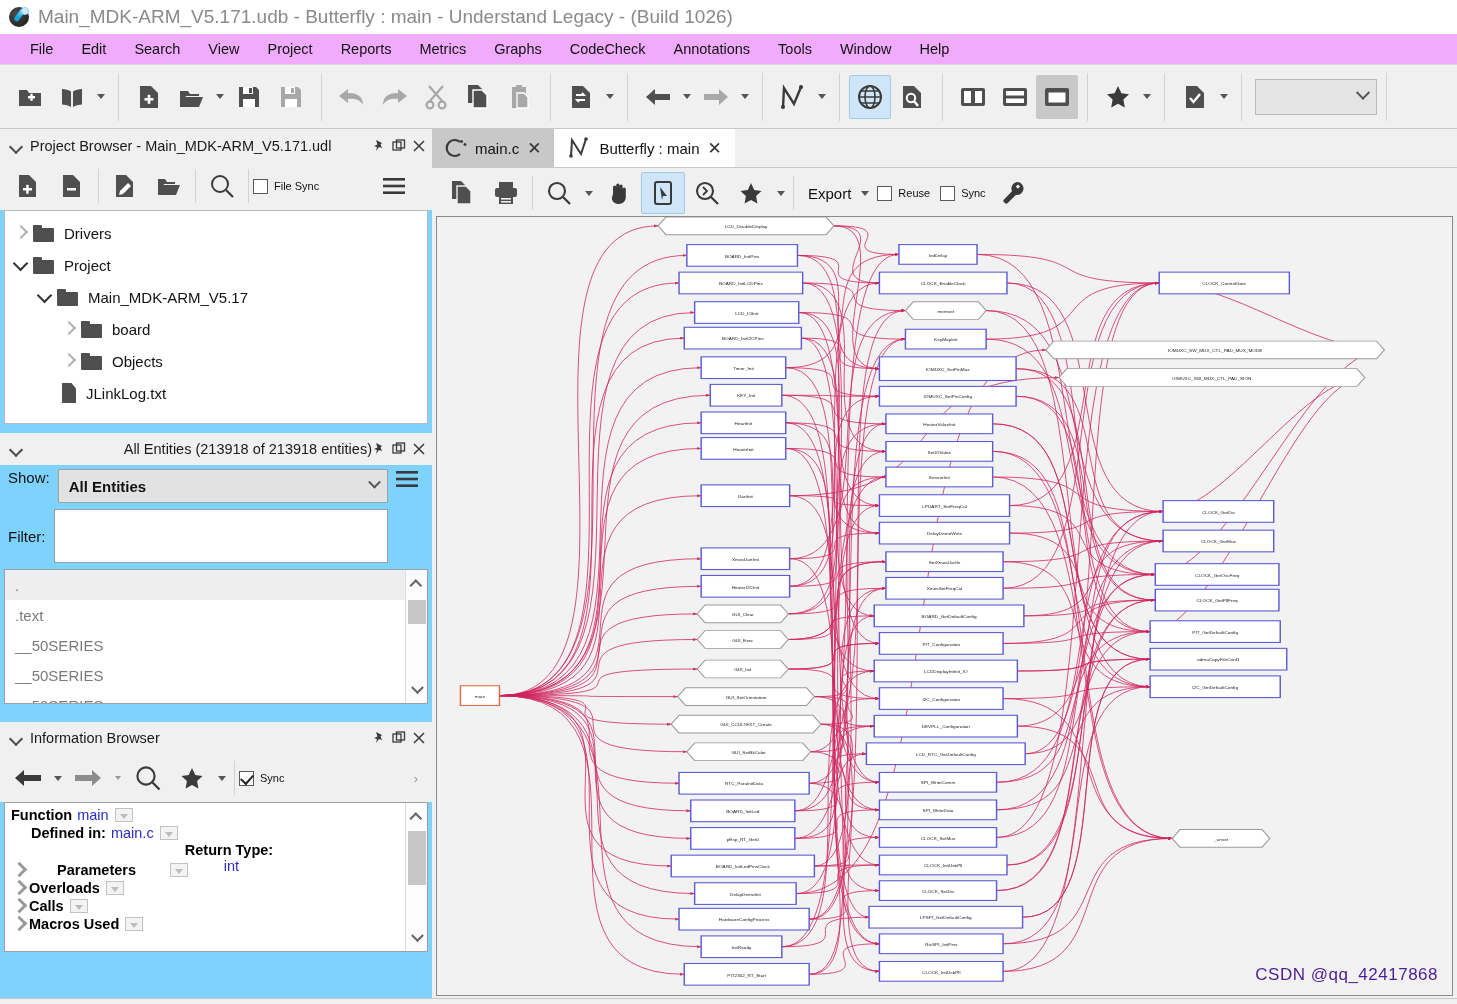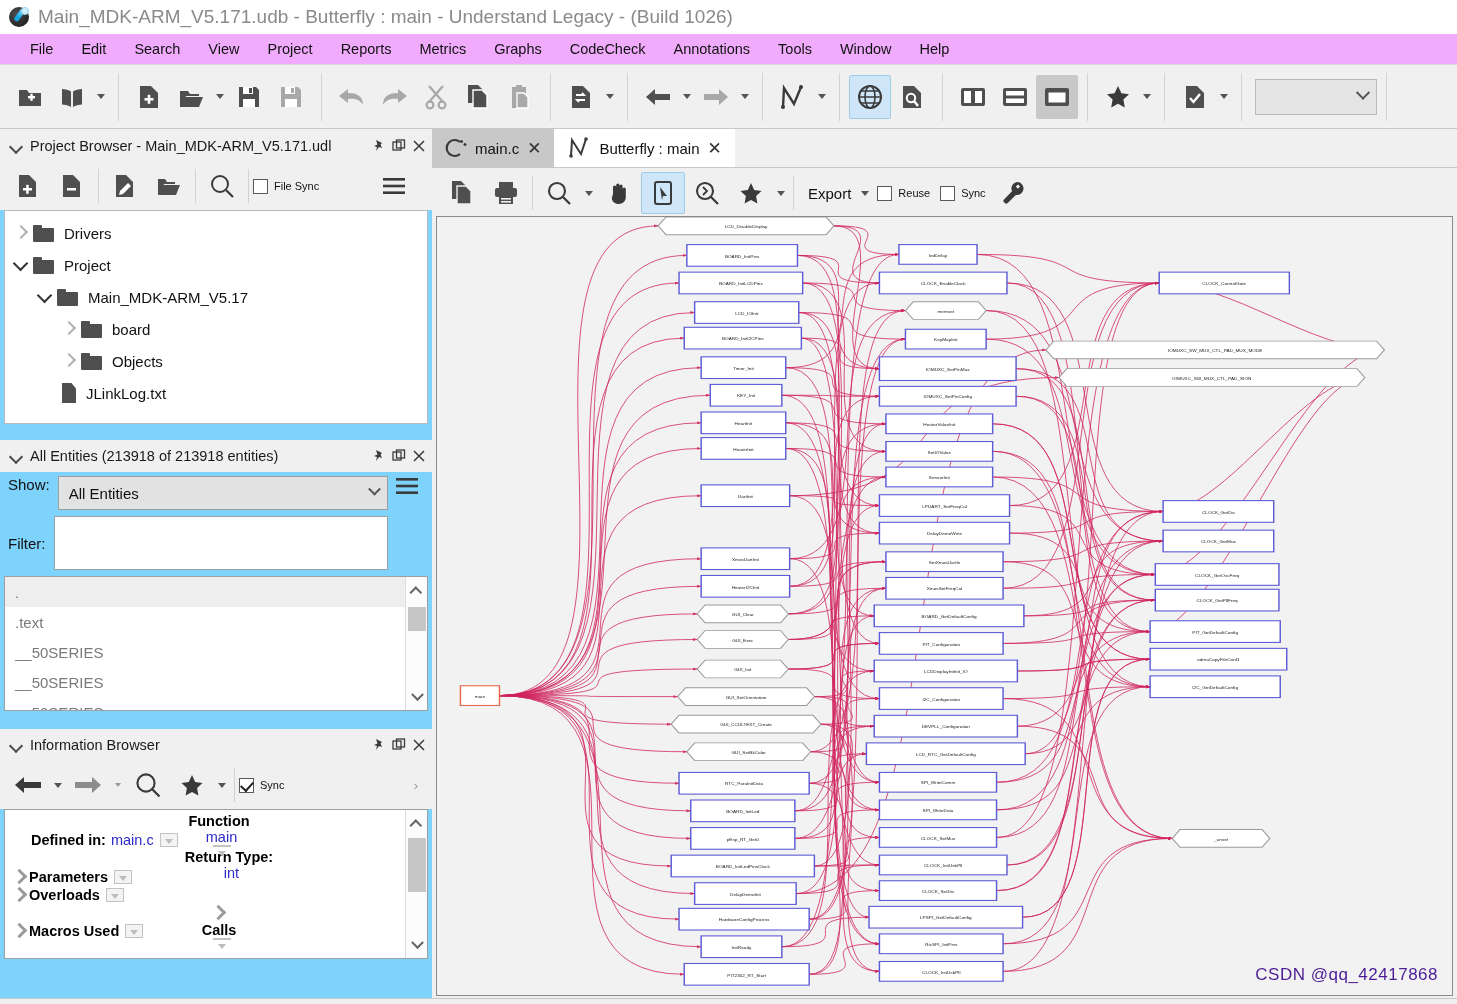--- a/index.html
+++ b/index.html
@@ -124,21 +124,21 @@
   .filedoc { width:16px;height:20px;flex:0 0 auto;margin-right:9px;position:relative;}
   .filedoc::before{
     content:""; position:absolute; left:1px;top:0; width:14px;height:20px;background:#4f4f4f;
     clip-path: polygon(0 0, 68% 0, 100% 28%, 100% 100%, 0 100%);
   }
 
   .select {
     height:34px; background:#e2e2e2; border:1px solid #9f9f9f; display:flex;
     align-items:center; padding:0 8px 0 10px; font-size:15px; color:#111;
   }
-  .select .lbl { flex:1 1 auto; }
+  .select .lbl { flex:1 1 auto;font-weight:bold; }
   .textinput {
     height:54px; background:#fff; border:1px solid #9f9f9f;
   }
   .entlist {
     margin:0 4px; background:#fff; border:1px solid #9f9f9f; height:135px; position:relative; overflow:hidden;
   }
   .ent-row { height:30px; display:flex; align-items:center; padding-left:10px; font-size:15px; color:#7a7a7a; }
   .ent-row.sel { background:#eeeeee; }
   .vscroll {
     position:absolute; right:0; top:0; width:22px; height:100%; background:#fcfcfc; border-left:1px solid #ddd;
@@ -538,21 +538,21 @@
         <div class="tw collapsed"></div>
         <div class="folder"></div>
         <span>Objects</span>
       </div>
       <div class="tree-row" style="padding-left:56px;">
         <div class="filedoc"></div>
         <span>JLinkLog.txt</span>
       </div>
     </div>
 
-    <div class="panel-header" style="margin-top:16px;">
+    <div class="panel-header" style="margin-top:9px;text-align:right;">
       <div class="twisty"></div>
       <div class="ph-title">All Entities (213918 of 213918 entities)</div>
       <div class="ph-btns">
         <svg class="ic" width="14" height="14" viewBox="0 0 14 14">
             <path d="M4 1l6 3-1.5 1.5L10 9 7 8l-3 4 1-4L2 7l3.5-1.5z" fill="#3a3a3a"></path>
           </svg>
         <svg class="ic" width="14" height="14" viewBox="0 0 14 14">
             <rect x="1" y="3" width="8" height="8" stroke="#3a3a3a" stroke-width="1.3" fill="none"></rect>
             <rect x="4.5" y="1" width="8" height="8" stroke="#3a3a3a" stroke-width="1.3" fill="none"></rect>
           </svg>
@@ -659,45 +659,45 @@
         </div>
       <div class="ptb-sep"></div>
       <div class="cbx checked"></div>
       <div class="cbx-label">Sync</div>
       <div style="flex:1 1 auto"></div>
       <div style="font-size:13px;color:#999;margin-right:8px;">›</div>
     </div>
 
     <div class="infobox">
       <div style="padding:3px 0 0 4px;">
-        <div class="ib-row" style="padding-left:2px;flex-direction:column;">
+        <div class="ib-row" style="padding-left:2px;">
           <span class="ib-key">Function</span>
           <span class="ib-val">main</span>
           <span class="ddbtn"></span>
         </div>
         <div class="ib-row" style="padding-left:22px;">
           <span class="ib-key">Defined in:</span>
           <span class="ib-val">main.c</span>
           <span class="ddbtn"></span>
         </div>
         <div class="ib-row" style="padding-left:22px;flex-direction:column;">
           <span class="ib-key">Return Type:</span>
           <span class="ib-val">int</span>
         </div>
-        <div class="ib-row" style="padding-left:2px;">
+        <div class="ib-row" style="padding-left:2px;gap:28px;">
           <div class="ib-tw"></div>
           <span class="ib-key">Parameters</span>
           <span class="ddbtn"></span>
         </div>
         <div class="ib-row" style="padding-left:2px;">
           <div class="ib-tw"></div>
           <span class="ib-key">Overloads</span>
           <span class="ddbtn"></span>
         </div>
-        <div class="ib-row" style="padding-left:2px;flex-direction:column;">
+        <div class="ib-row" style="padding-left:2px;">
           <div class="ib-tw"></div>
           <span class="ib-key">Calls</span>
           <span class="ddbtn"></span>
         </div>
         <div class="ib-row" style="padding-left:2px;">
           <div class="ib-tw"></div>
           <span class="ib-key">Macros Used</span>
           <span class="ddbtn"></span>
         </div>
       </div>

